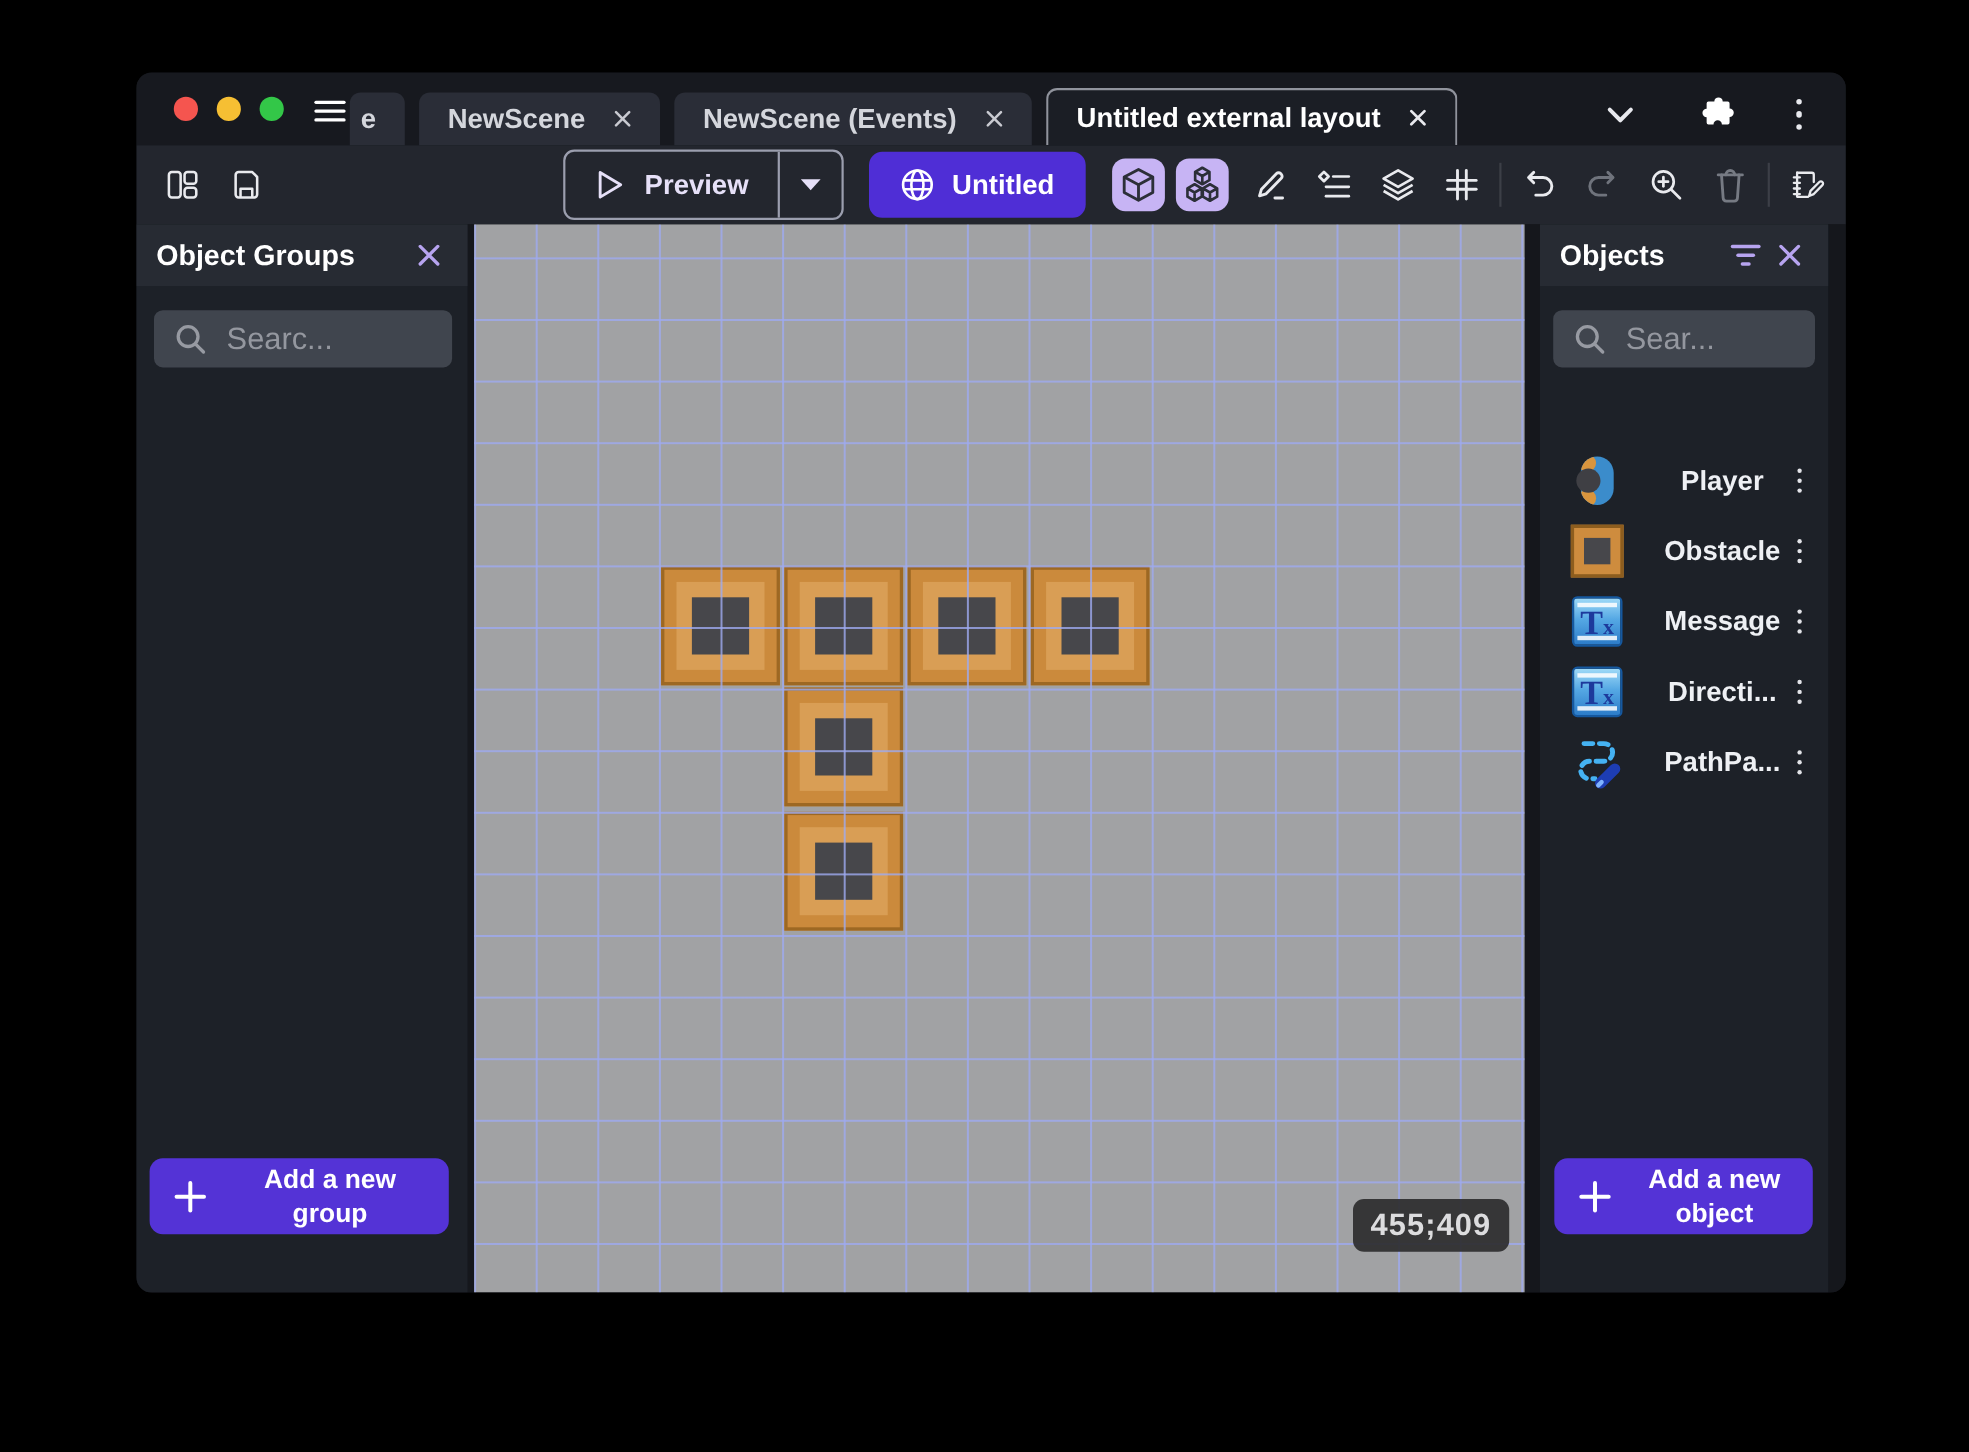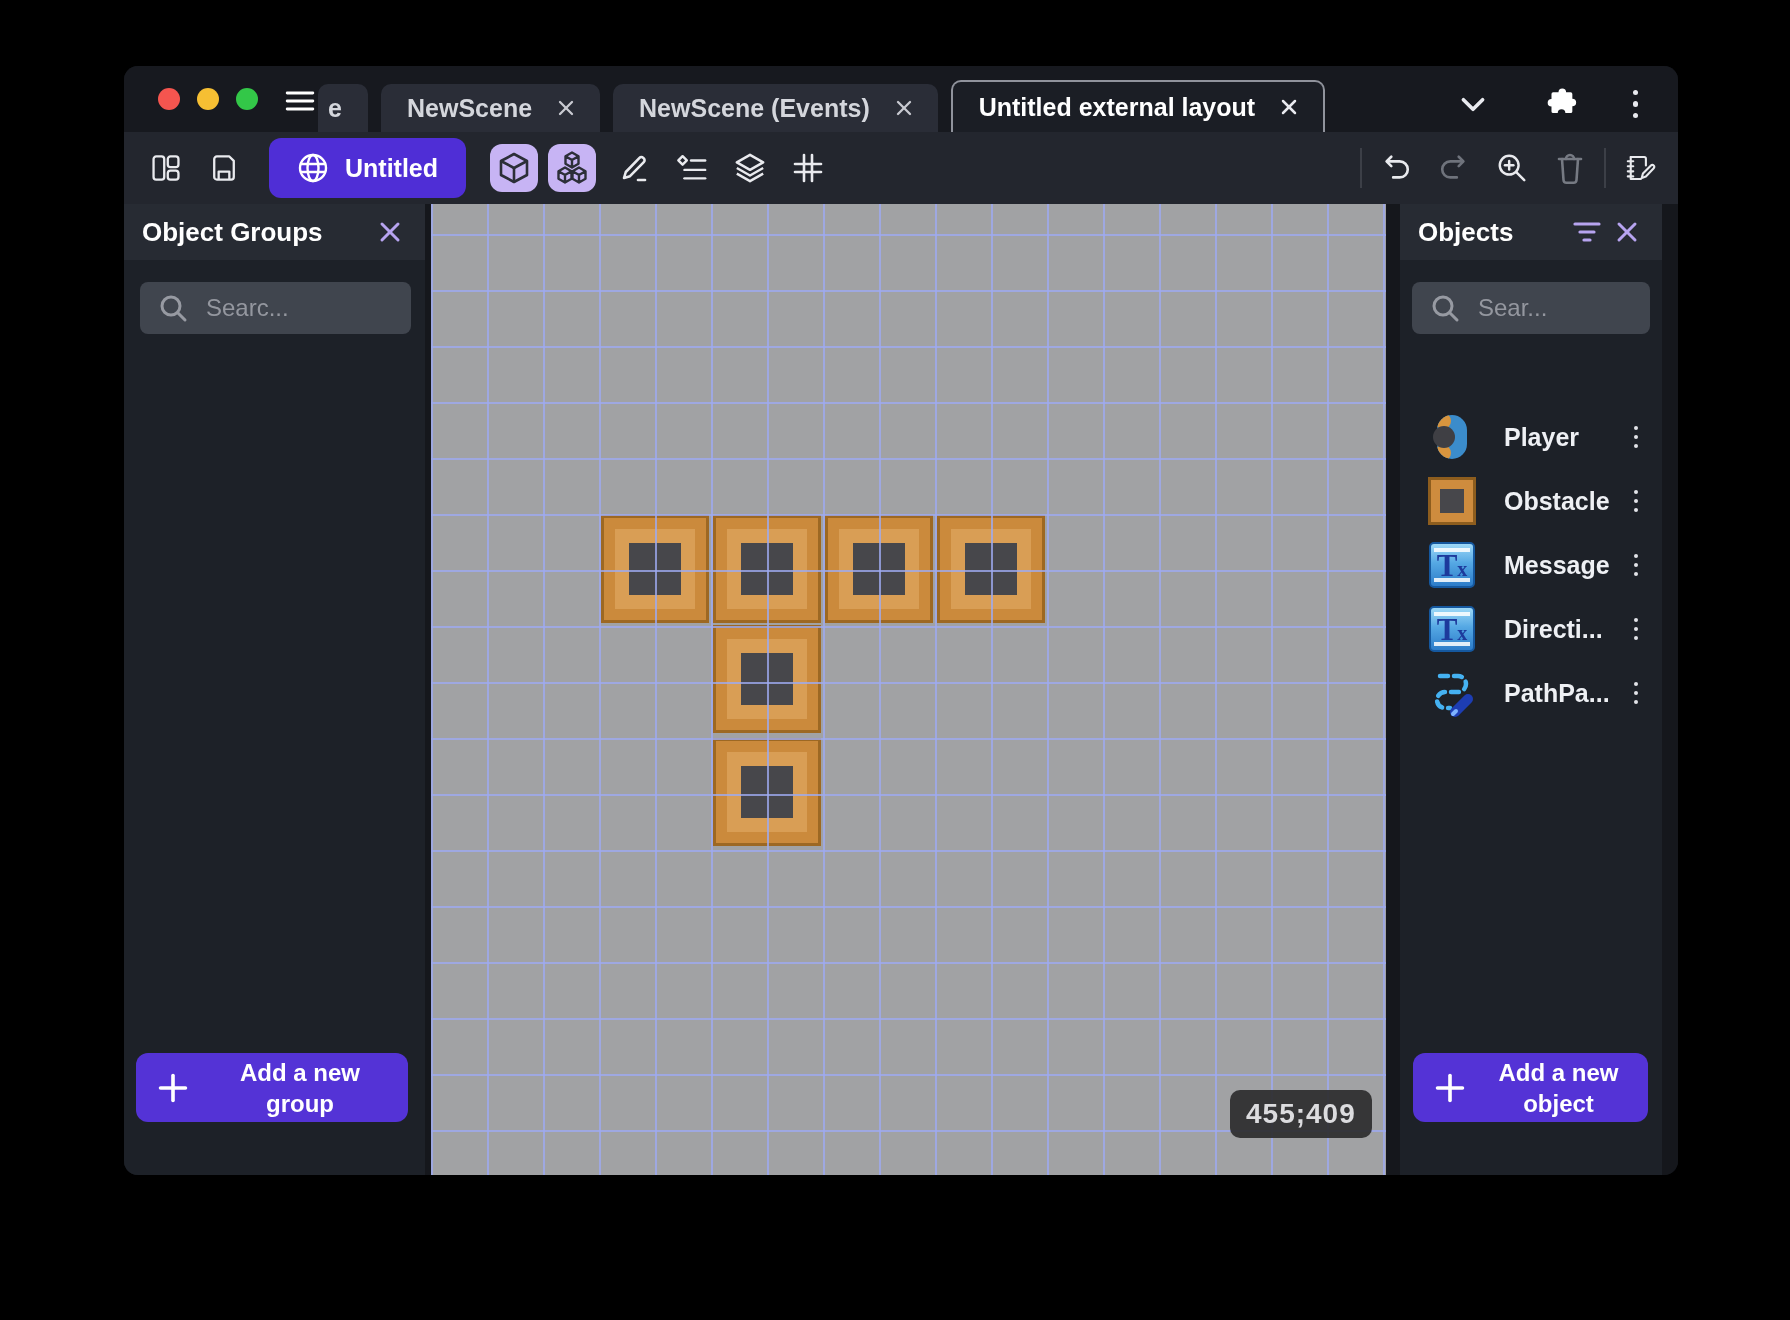--- a/index.html
+++ b/index.html
@@ -41,31 +41,31 @@
   
   .content{display:flex;height:971px;background:#15171c;}
   .panel{background:#1d2128;display:flex;flex-direction:column;position:relative;box-sizing:border-box;}
   .panel.left{width:301px;flex:none;}
   .panel.right{width:262px;flex:none;margin-right:16px;}
   .panel-header{height:56px;background:#272b33;display:flex;align-items:center;padding:0 16px 0 18px;flex:none;}
   .panel-title{color:#fff;font-size:26px;font-weight:700;flex:1;white-space:nowrap;overflow:hidden;}
   .phbtn{background:none;border:none;display:flex;align-items:center;justify-content:center;padding:4px 6px;cursor:pointer;color:var(--lavender,#b7a4f0);}
   .searchbox{margin:22px 14px 0 16px;height:52px;background:#40454e;border-radius:8px;display:flex;align-items:center;padding:0 14px 0 18px;flex:none;}
   .panel.right .searchbox{margin:22px 12px 16px 12px;}
-  .searchbox input{flex:1;min-width:0;background:none;border:none;outline:none;color:#eab308;font-size:24px;margin-left:16px;font-family:"Liberation Sans",sans-serif;}
+  .searchbox input{flex:1;min-width:0;background:none;border:none;outline:none;color:#eab308;font-size:28px;margin-left:16px;font-family:"Liberation Sans",sans-serif;}
   .searchbox input::placeholder{color:#94979f;}
   .btn-add{position:absolute;left:12px;right:17px;bottom:53px;height:69px;border:none;border-radius:12px;
            background:var(--accent-purple,#5433d6);display:flex;align-items:center;cursor:pointer;padding:0;}
   .panel.right .btn-add{left:13px;right:14px;}
   .btn-add .plus{margin:0 6px 0 20px;display:flex;}
   .add-lines{flex:1;display:flex;flex-direction:column;align-items:center;justify-content:center;padding-right:4px;}
   .add-lines span{color:#fff;font-size:24px;font-weight:700;line-height:31px;white-space:nowrap;}
   
   .objlist{margin-top:55px;display:flex;flex-direction:column;}
-  .objrow{height:64px;display:flex;align-items:center;padding:0 18px 0 28px;cursor:pointer;}
+  .objrow{height:64px;display:flex;align-items:center;padding:0 18px 0 28px;cursor:pointer;text-align:center;}
   .objicon{width:48px;height:48px;flex:none;display:flex;align-items:center;justify-content:center;}
   .objname{margin-left:28px;flex:1;color:#eef0f4;font-size:25px;font-weight:600;white-space:nowrap;overflow:hidden;}
   .rowkebab{display:flex;flex-direction:column;gap:4.5px;padding:8px 6px;background:none;border:none;cursor:pointer;}
   .rowkebab i{width:4.5px;height:4.5px;border-radius:50%;background:#e2e3e8;display:block;}
   .obstacle-mini{width:48px;height:48px;box-sizing:border-box;background:#ce8c3e;border:3px solid #8d5d1e;display:flex;align-items:center;justify-content:center;}
   .obstacle-mini i{width:24px;height:24px;background:#47474b;display:block;}
   .tx-icon{width:46px;height:46px;box-sizing:border-box;border-radius:5px;border:2px solid #15589f;position:relative;overflow:hidden;
            background:linear-gradient(180deg,#9ed9f7 0%,#55a8e4 45%,#2c7cc9 100%);display:flex;align-items:baseline;justify-content:center;}
   .tx-icon::before{content:"";position:absolute;left:3px;right:3px;top:4px;height:4px;background:rgba(255,255,255,.85);}
   .tx-icon::after{content:"";position:absolute;left:3px;right:3px;bottom:4px;height:4px;background:rgba(255,255,255,.85);}
@@ -172,20 +172,33 @@
     </button>
     <span class="gap14"></span>
     <button class="tbtn">
       <svg width="36" height="36" viewBox="0 0 36 36">
         <g fill="none" stroke="#e9eaee" stroke-width="2.6" stroke-linejoin="round">
           <path d="M7 8 a3 3 0 0 1 3 -3 h14 l5 5 v18 a3 3 0 0 1 -3 3 H10 a3 3 0 0 1 -3 -3 Z"></path>
           <path d="M12 31 v-9 h12 v9"></path>
         </g>
       </svg>
     </button>
+    <div class="btn-preview">
+      <div class="preview-main">
+        <svg width="28" height="30" viewBox="0 0 30 32">
+          <path d="M6 4 L26 16 L6 28 Z" fill="none" stroke="#e6e0f8" stroke-width="2.8" stroke-linejoin="round"></path>
+        </svg>
+        <span>Preview</span>
+      </div>
+      <div class="preview-arrow">
+        <svg width="22" height="14" viewBox="0 0 22 14">
+          <polygon points="2,2 20,2 11,12" fill="#e6e0f8"></polygon>
+        </svg>
+      </div>
+    </div>
     <button class="btn-publish">
       <svg width="32" height="32" viewBox="0 0 32 32">
         <g fill="none" stroke="#fff" stroke-width="2.4">
           <circle cx="16" cy="16" r="13"></circle>
             <ellipse cx="16" cy="16" rx="5.5" ry="13"></ellipse>
           <line x1="3.5" y1="12" x2="28.5" y2="12"></line>
             <line x1="3.5" y1="20" x2="28.5" y2="20"></line>
         </g>
       </svg>
       <span>Untitled</span>

